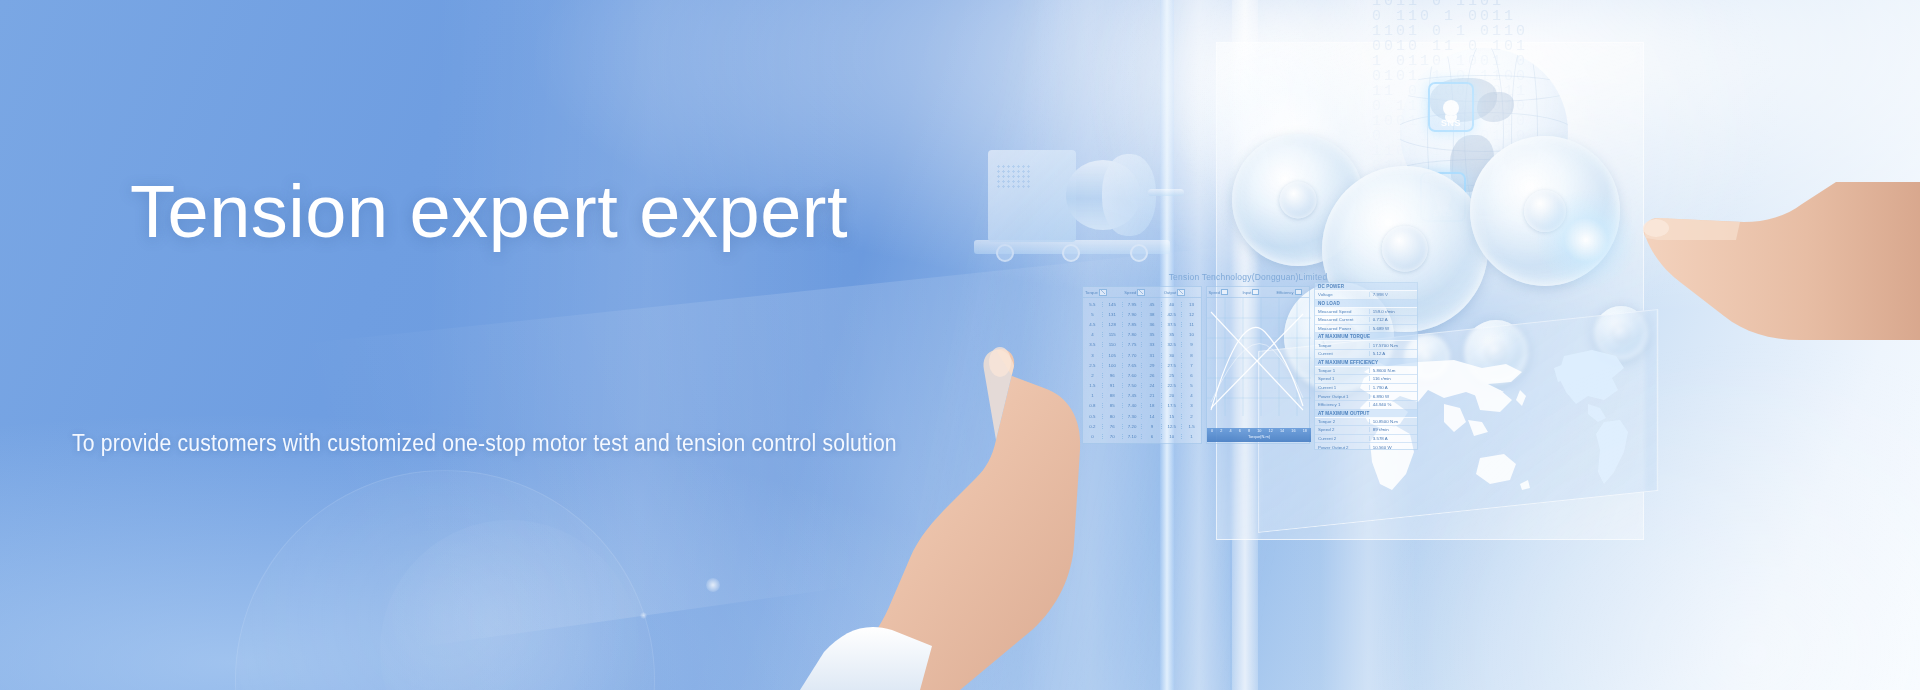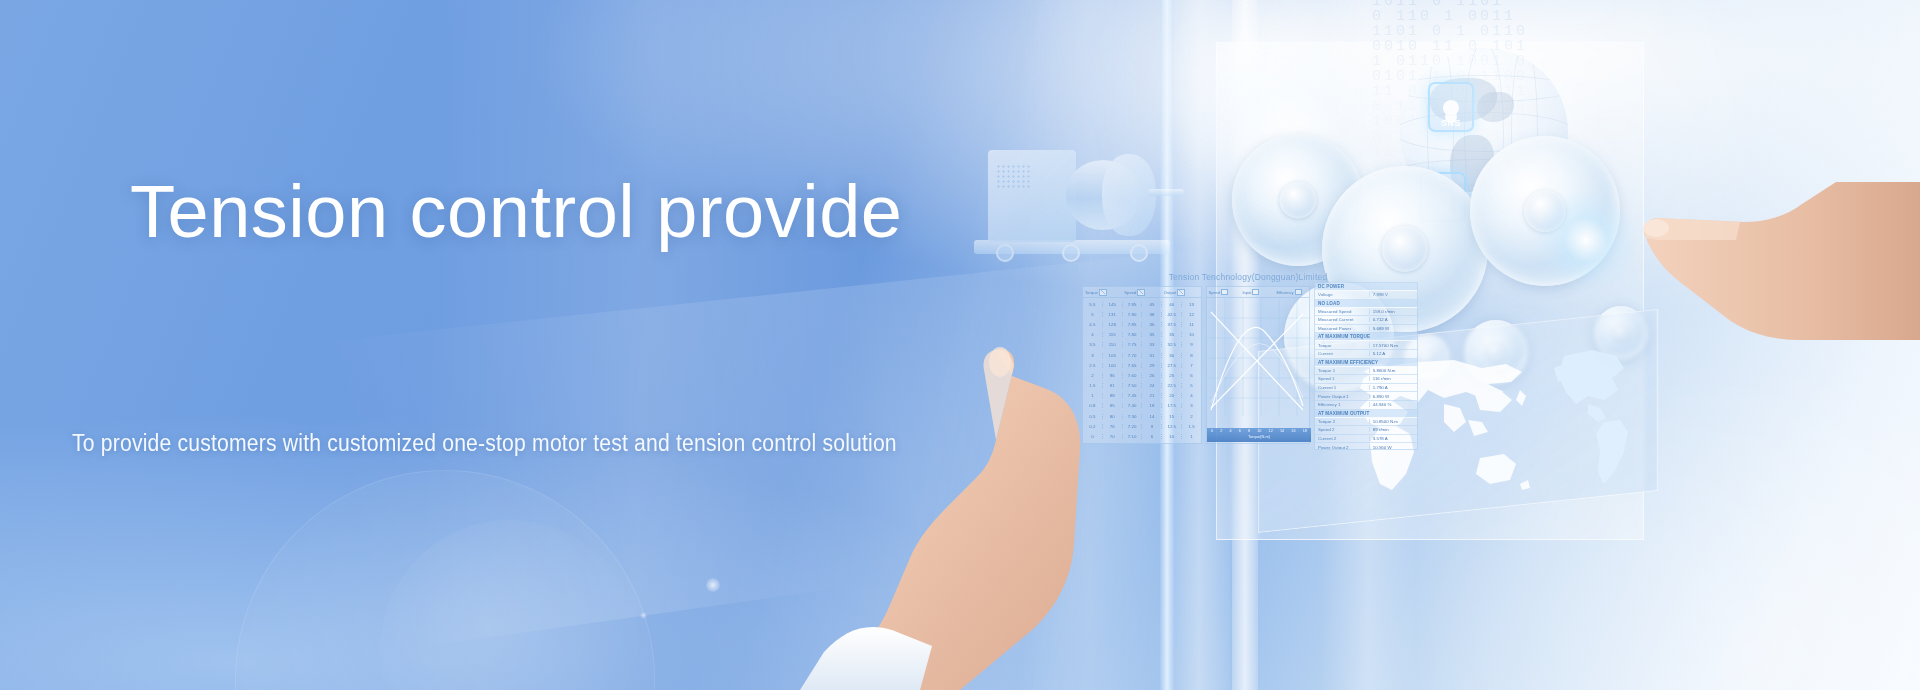--- a/index.html
+++ b/index.html
@@ -272,21 +272,21 @@
   <div class="sweep s1"></div>
   <div class="sweep s2"></div>
   <div class="sweep s3"></div>
   <div class="sweep s4"></div>
   <div class="orb o1"></div>
   <div class="orb o2"></div>
   <div class="orb o3"></div>
   <div class="orb o4"></div>
 
   <div id="copy">
-    <div id="headline">Tension control provide</div>
+    <div id="headline">Tension expert expert</div>
     <div id="subline">To provide customers with customized one-stop motor test and tension control solution</div>
   </div>
 
   <div id="collage">
 
     <div class="glasscol gc1"></div>
     <div class="glasscol gc2"></div>
     <div class="glasscol gc5"></div>
     <div class="glasscol gc3"></div>
     <div class="glasscol gc4"></div>

